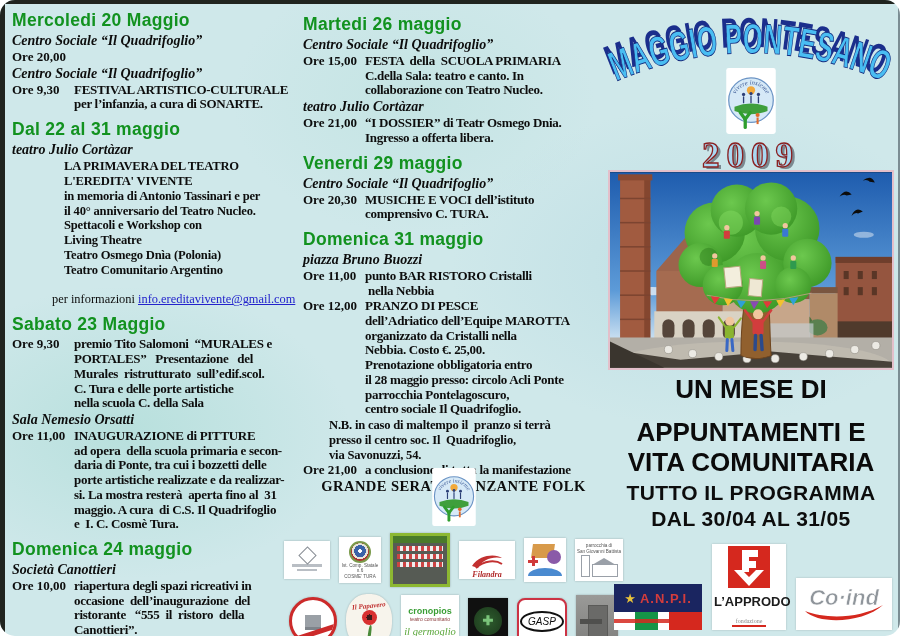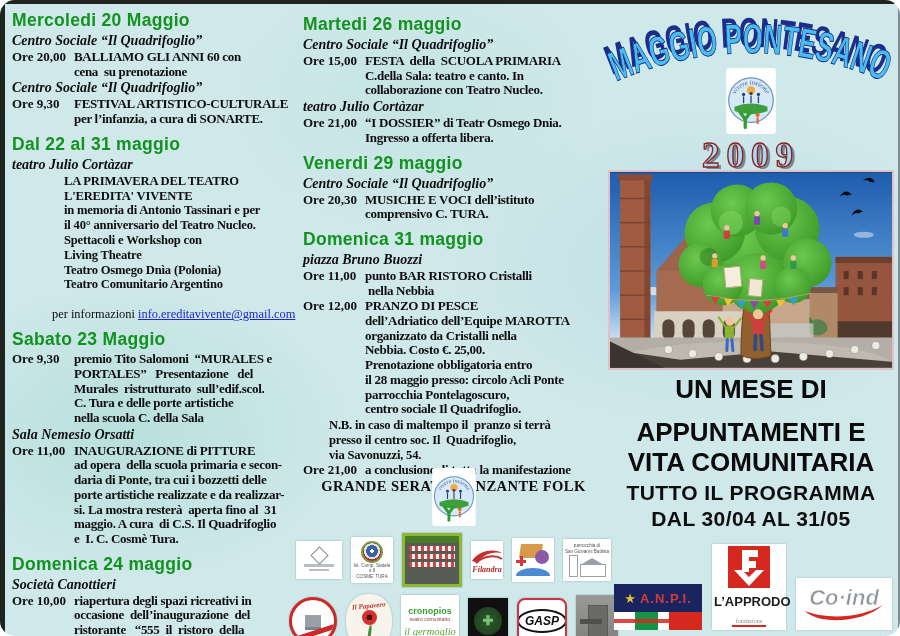--- a/index.html
+++ b/index.html
@@ -73,21 +73,21 @@
   .microbar.short{width:20px;}
   .acli{width:46px;height:38px;}
   .acli-diamond{width:11px;height:11px;border:1.5px solid #8a8f96;transform:rotate(45deg);}
   .cosme{width:42px;height:46px;}
   .cosme-emblem{width:18px;height:18px;border-radius:50%;border:2px solid #7a9a4a;
     background:radial-gradient(circle at 50% 45%, #fff 0 2px, #3a62a8 2px 6px, #e8e4da 6px 8px, #b03030 8px);}
   .micro-text{font-family:"Liberation Sans",sans-serif;font-size:4.6px;color:#555;line-height:1.2;text-align:center;}
   .scuola{width:54px;height:48px;background:#565b54;border:3px solid #8db832;justify-content:flex-start;}
   .scuola-top{width:100%;height:7px;background:#4a7a2a;}
   .scuola-row{width:46px;height:5px;margin-top:3px;background:repeating-linear-gradient(90deg,#c44 0 3px,#eee 3px 6px);}
-  .filandra{width:32px;height:38px;}
+  .filandra{width:56px;height:38px;justify-content:flex-end;}
   .filandra-text{font-style:italic;font-weight:bold;font-size:8px;color:#b02828;}
   .proloco{width:42px;height:44px;position:relative;}
   .pl-orange{position:absolute;left:8px;top:6px;width:22px;height:14px;background:#d89a4a;transform:skewX(-8deg);}
   .pl-purple{position:absolute;right:5px;top:12px;width:14px;height:14px;border-radius:50%;background:#8a5aa8;}
   .pl-blue{position:absolute;left:4px;bottom:6px;width:34px;height:8px;border-radius:50% 50% 0 0/100% 100% 0 0;background:#4a8ad0;}
   .pl-cross{position:absolute;left:4px;top:18px;width:10px;height:10px;background:
     linear-gradient(#d03a3a,#d03a3a) center/10px 3px no-repeat,
     linear-gradient(#d03a3a,#d03a3a) center/3px 10px no-repeat;}
   .chiesa{width:48px;height:42px;}
   .chiesa-draw{display:flex;align-items:flex-end;gap:2px;margin-top:1px;}
@@ -104,40 +104,38 @@
   .pap-stem{width:3px;height:18px;background:#4a8a3a;border-radius:40%;transform:rotate(8deg);}
   .cronopios{width:58px;height:52px;}
   .cron-main{font-family:"Liberation Sans",sans-serif;font-weight:bold;font-size:9px;color:#3a9e35;}
   .cron-sub{font-family:"Liberation Sans",sans-serif;font-size:5px;color:#8a3a3a;}
   .germoglio{font-style:italic;font-size:10.5px;color:#5aa63a;margin-top:4px;}
   .emblema{width:40px;height:46px;background:#101010;}
   .emb-circle{width:28px;height:28px;border-radius:50%;background:radial-gradient(#2e5c2e,#1c381c);
     display:flex;align-items:center;justify-content:center;color:#7ac47a;font-size:13px;font-weight:bold;}
   .gasp{width:46px;height:42px;border:2px solid #cc3344;border-radius:8px;}
   .gasp-bubble{border:2px solid #111;border-radius:50%;padding:3px 6px;
-    font-family:"Liberation Sans",sans-serif;font-weight:bold;font-style:italic;font-size:12px;}
+    font-family:"Liberation Sans",sans-serif;font-weight:normal;font-style:italic;font-size:10px;}
   .magazzino{width:42px;height:52px;background:linear-gradient(#9a9a98,#7e7e7c);position:relative;}
   .mag-door{position:absolute;left:12px;top:10px;width:18px;height:34px;background:#6a6a68;border:1px solid #5a5a58;}
   .mag-label{position:absolute;left:4px;top:24px;width:22px;height:5px;background:#50504e;}
 </style>
 </head>
 <body>
 
 <div class="page">
   <div class="edge-top"></div>
   <div class="edge-left"></div>
   <div class="edge-right"></div>
 
   <div class="col" id="col1">
       <div class="bhead">Mercoledi 20 Maggio</div>
       <div class="bvenue">Centro Sociale “Il Quadrifoglio”</div>
       <div class="bevent">
         <span class="btime">Ore 20,00</span>
-        <span class="btext">BALLIAMO GLI ANNI 60 con
-cena  su prenotazione</span>
       </div>
       <div class="bvenue">Centro Sociale “Il Quadrifoglio”</div>
       <div class="bevent">
         <span class="btime">Ore 9,30</span>
         <span class="btext">FESTIVAL ARTISTICO-CULTURALE
 per l’infanzia, a cura di SONARTE.</span>
       </div>
       <div class="bhead">Dal 22 al 31 maggio</div>
       <div class="bvenue">teatro Julio Cortàzar</div>
       <div class="bplain indent">LA PRIMAVERA DEL TEATRO

